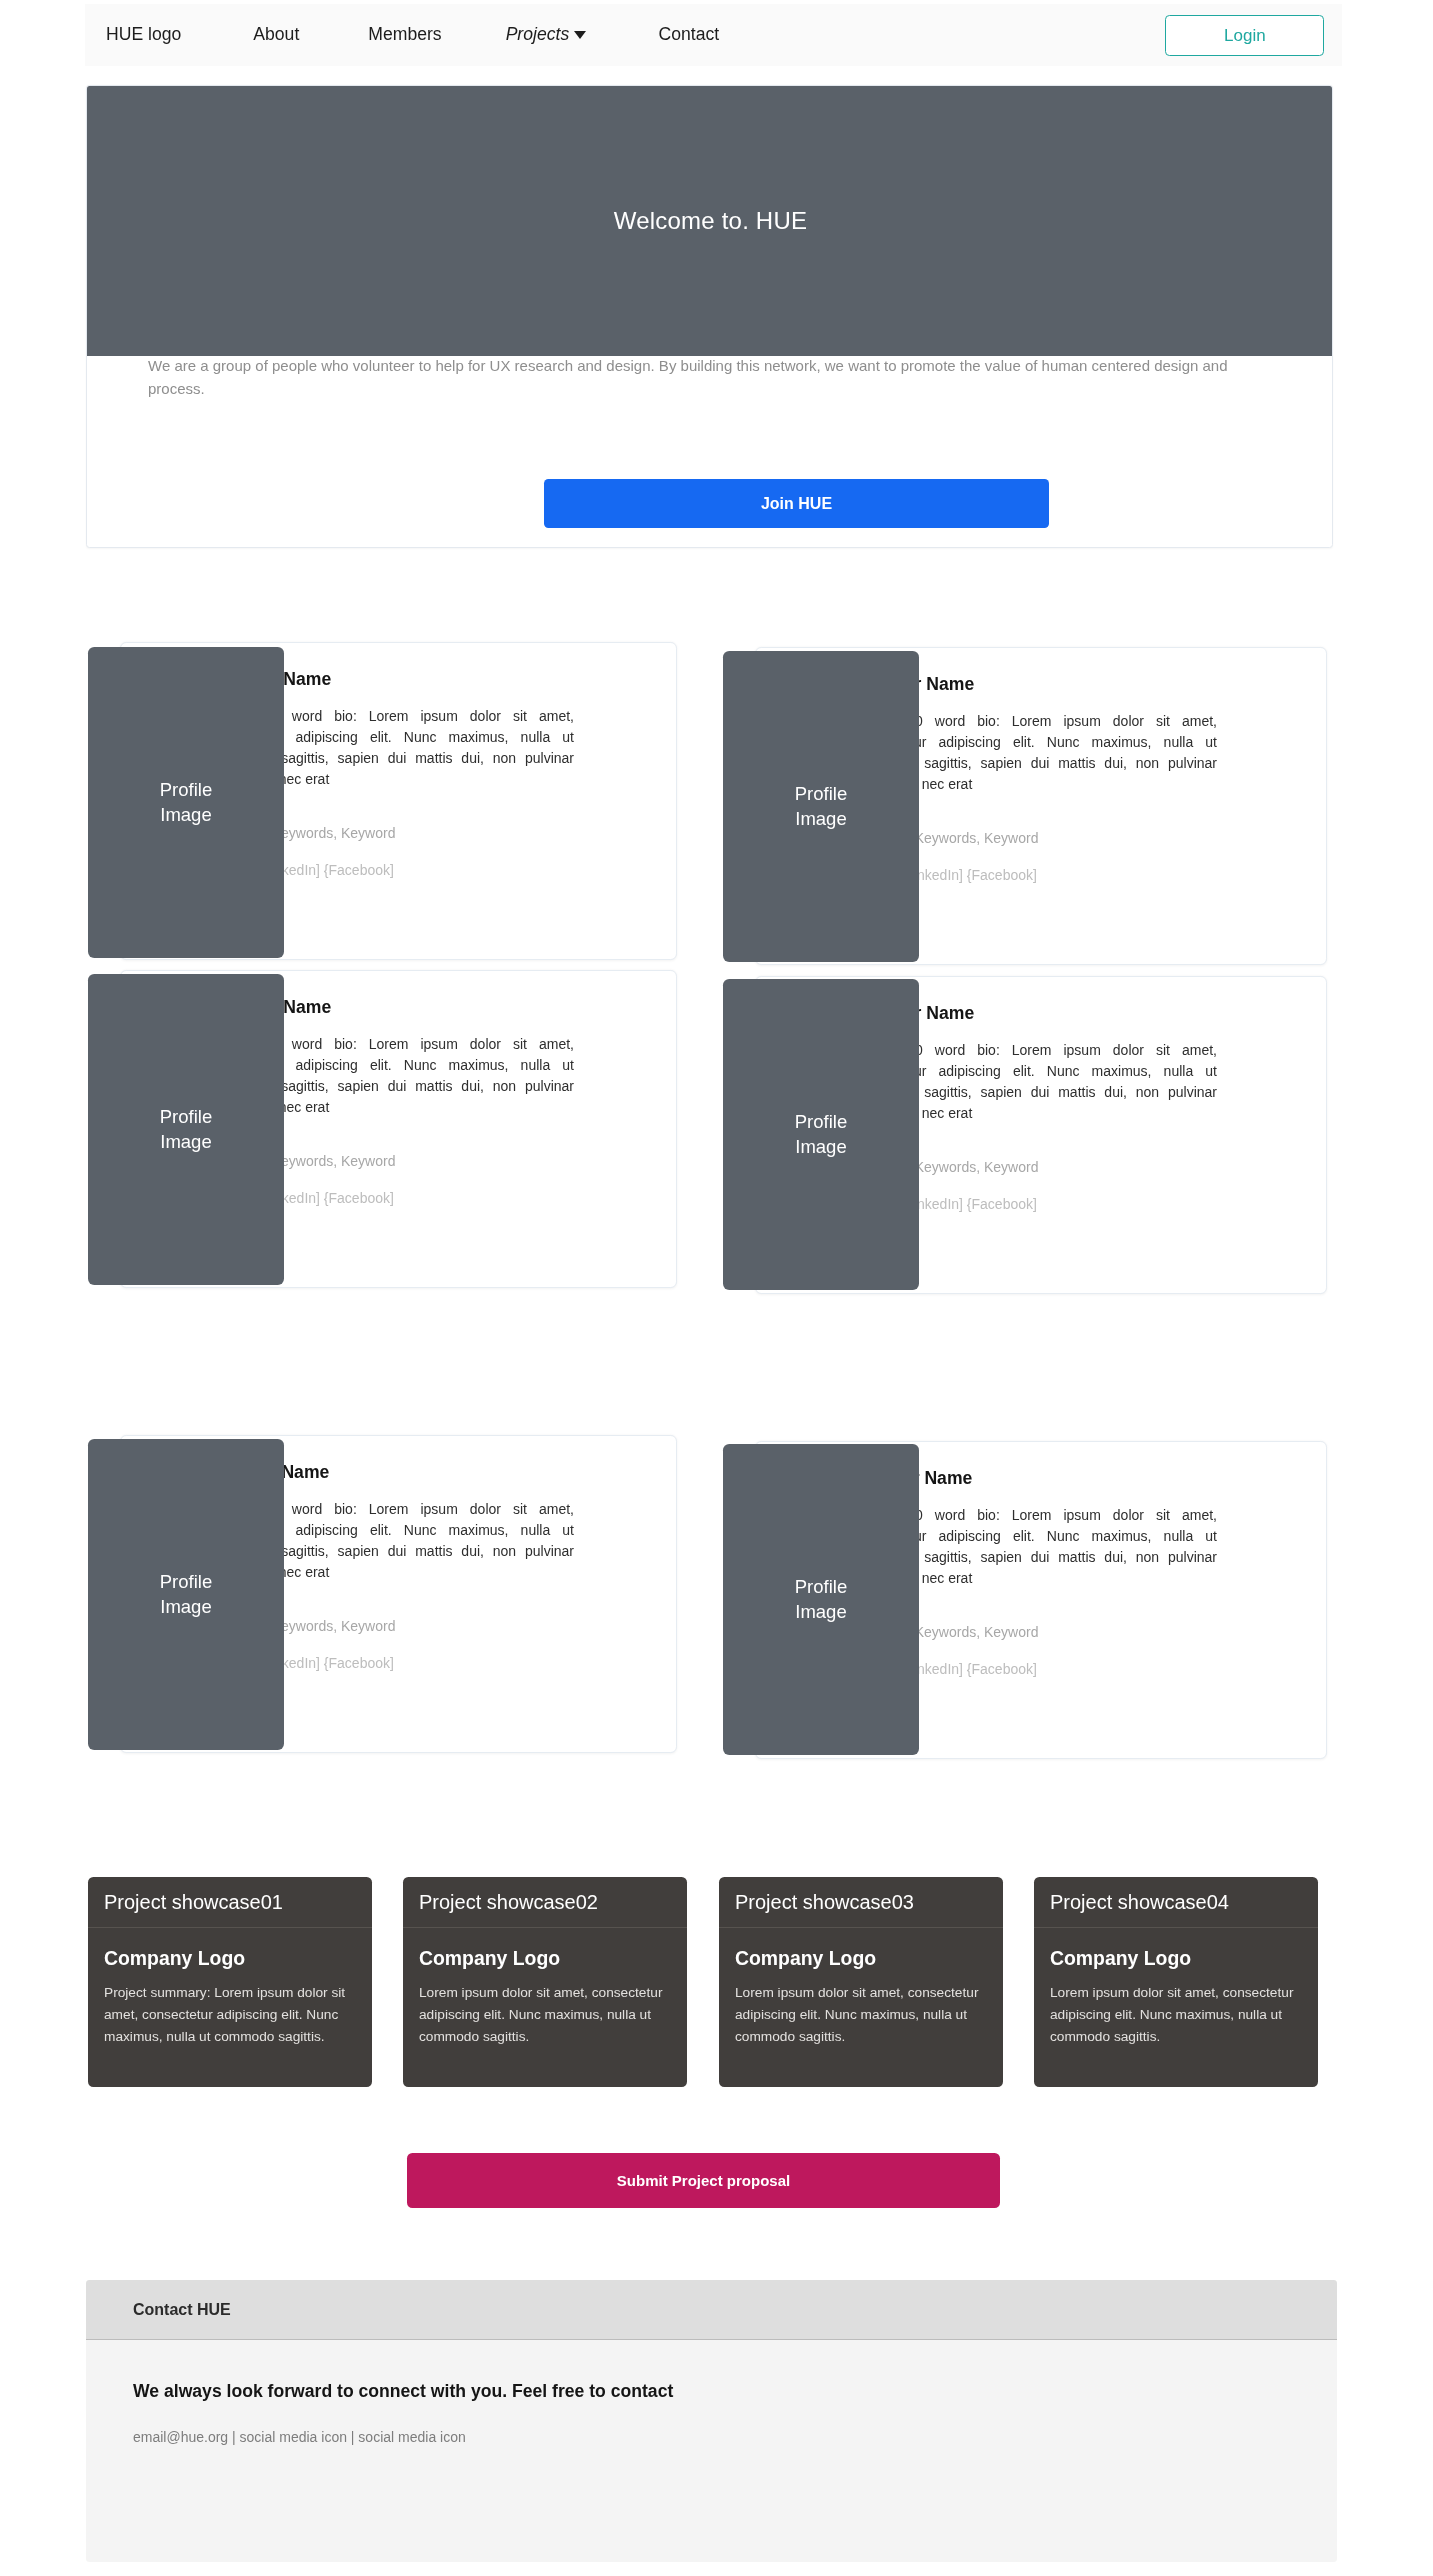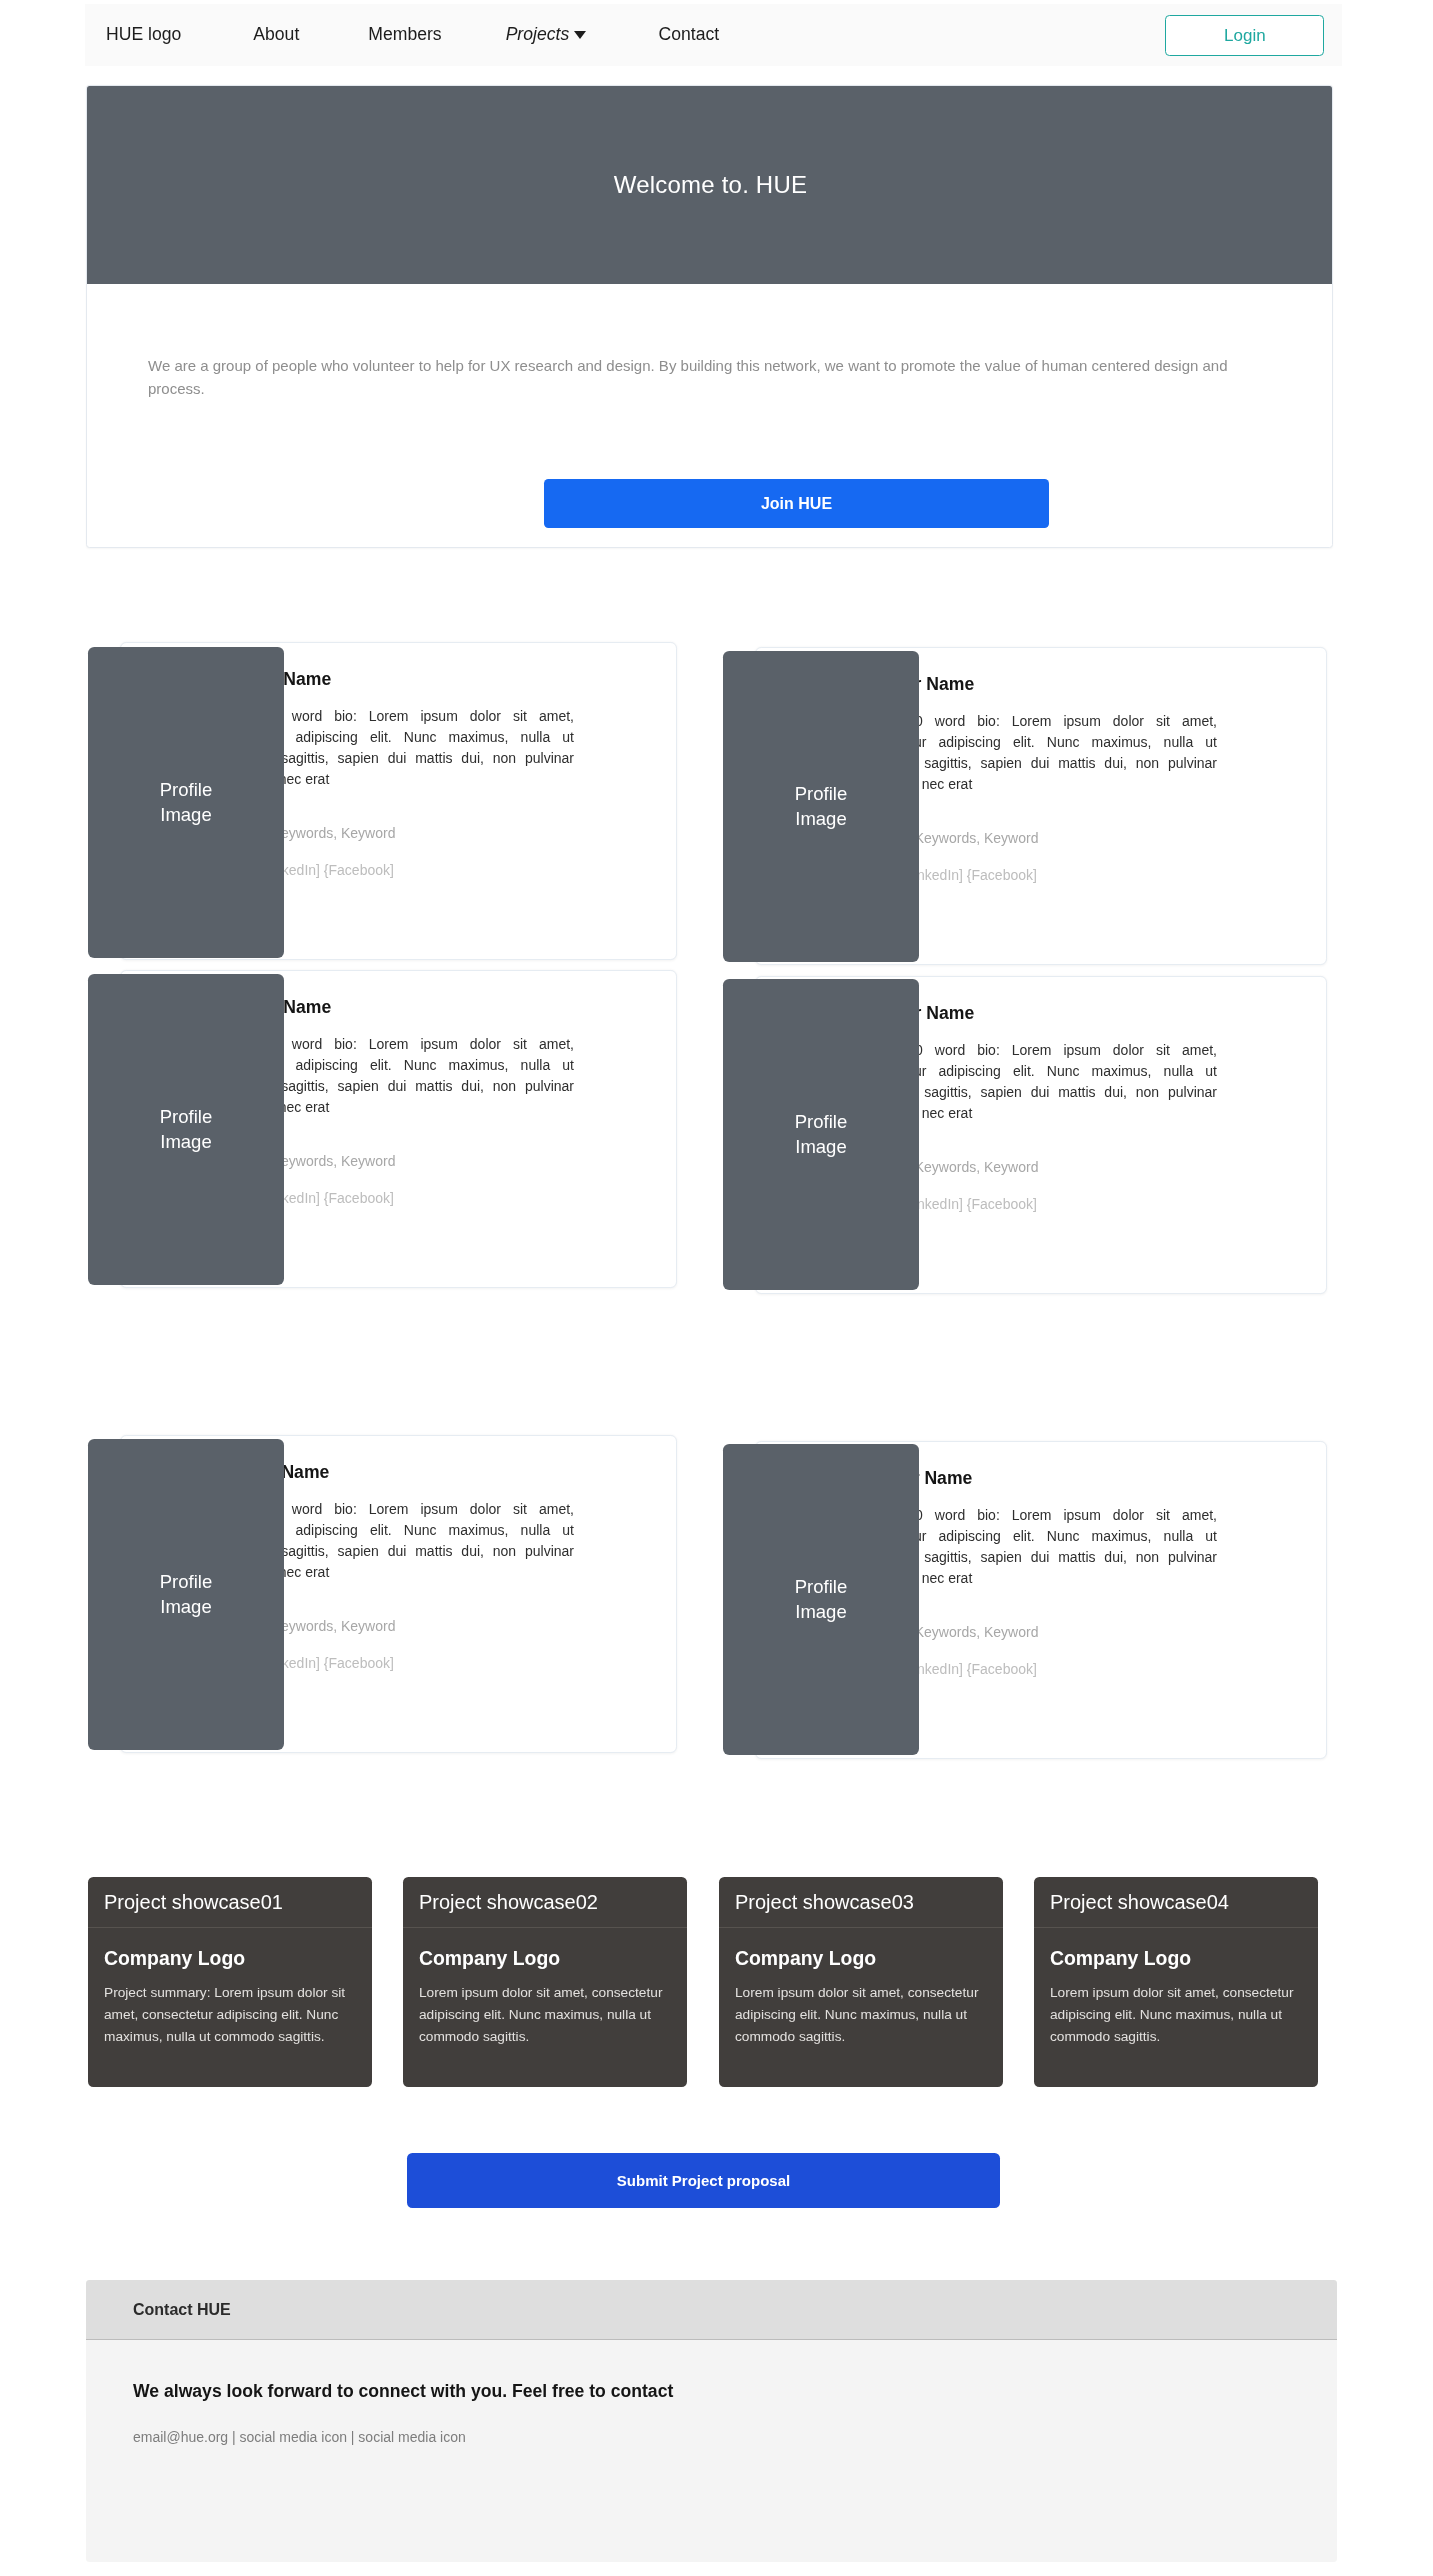--- a/index.html
+++ b/index.html
@@ -82,21 +82,21 @@
     background: #ffffff;
     border: 0.9px solid #e4e9ef;
     border-radius: 3.5px;
     box-shadow: 0 0.9px 1.8px rgba(0,0,0,.04);
     overflow: hidden;
   }
   .hero-banner {
     position: absolute;
     left: 0; top: 0;
     width: 1247px;
-    height: 198px;
+    height: 270px;
     background: #5a6169;
     display: flex;
     align-items: center;
     justify-content: center;
   }
   .hero-banner-text {
     color: #ffffff;
     font-size: 24px;
     letter-spacing: 0.2px;
   }
@@ -208,21 +208,21 @@
     font-size: 13.7px;
     line-height: 1.62;
   }
 
   .submit-btn {
     position: absolute;
     left: 407px;
     top: 2153px;
     width: 593px;
     height: 55px;
-    background: #1d4ed8;
+    background: #be185d;
     border: none;
     border-radius: 5.3px;
     color: #ffffff;
     font-size: 15px;
     font-weight: bold;
     display: flex;
     align-items: center;
     justify-content: center;
     cursor: pointer;
   }

